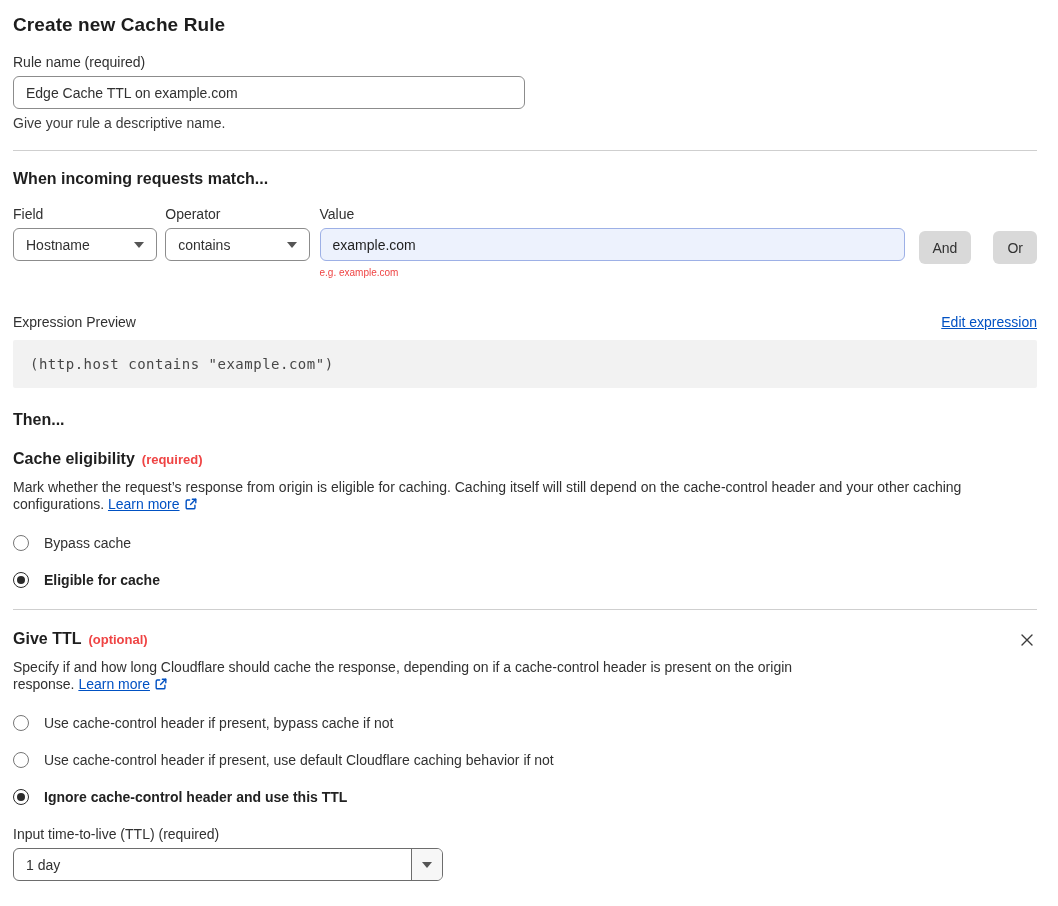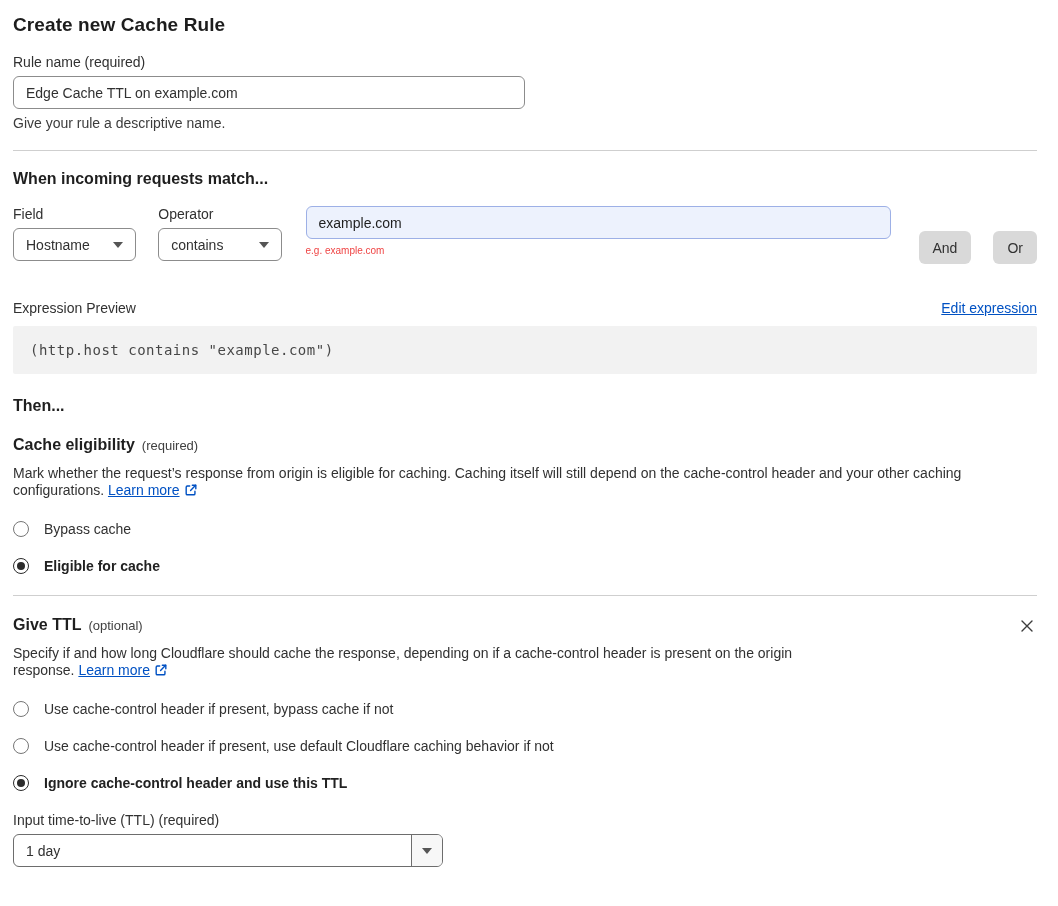--- a/index.html
+++ b/index.html
@@ -21,21 +21,21 @@
     padding: 0 12px; font-size: 14px; color: #313131;
     font-family: "Liberation Sans", sans-serif; background: #fff; outline: none;
   }
   .helper { font-size: 14px; color: #3c3c3c; margin-top: 6px; }
 
   hr.divider { border: none; border-top: 1px solid #cfcfcf; margin: 0; }
   .mt-rule-helper { margin-top: 18px; }
 
   h2.section-heading { font-size: 16px; font-weight: 700; color: #1f1f1f; }
 
-  .match-row { display: flex; align-items: flex-start; margin-top: 18px; gap: 14px; }
+  .match-row { display: flex; align-items: flex-start; margin-top: 18px; }
   .match-col { display: flex; flex-direction: column; }
   .col-field { width: 150px; margin-right: 8px; }
   .col-operator { width: 150px; margin-right: 10px; }
   .col-value { width: 585px; }
 
   .select-box {
     height: 33px; border: 1px solid #8c8c8c; border-radius: 6px; background: #fff;
     display: flex; align-items: center; justify-content: space-between;
     padding: 0 12px; font-size: 14px; color: #313131; cursor: pointer;
   }
@@ -67,21 +67,21 @@
     margin-top: 10px; background: #f2f2f2; border-radius: 2px;
     padding: 16px 17px; font-family: "DejaVu Sans Mono", "Liberation Mono", monospace;
     font-size: 14px; color: #474747; letter-spacing: .5px;
   }
 
   .then-heading { margin-top: 23px; }
 
   .subsection-header { margin-top: 21px; display: flex; justify-content: space-between; align-items: flex-start; }
   .subheading-left { display: flex; align-items: baseline; }
   h3.subheading { font-size: 16px; font-weight: 700; color: #1f1f1f; }
-  .qualifier { font-size: 13px; color: #404040; margin-left: 7px; font-weight: 400; }
+  .qualifier { font-size: 13px; color: #ef4444; margin-left: 7px; font-weight: 700; }
 
   p.desc { font-size: 14px; color: #313131; line-height: 17px; margin-top: 11px; }
   .desc-narrow { max-width: 835px; }
   .ext-icon { display: inline-block; vertical-align: -2px; margin-left: 4px; }
 
   .radio-group { margin-top: 20px; }
   .radio-row { display: flex; align-items: center; margin-bottom: 21px; cursor: pointer; }
   .radio-circle {
     width: 16px; height: 16px; border-radius: 50%;
     border: 1.5px solid #767676; background: #fff; flex-shrink: 0;
@@ -132,20 +132,21 @@
       </div>
     </div>
     <div class="match-col col-operator">
       <span class="field-label">Operator</span>
       <div class="select-box">
         <span>contains</span>
         <span class="tri-down"></span>
       </div>
     </div>
     <div class="match-col col-value">
+      <span class="field-label">Value</span>
       <input class="value-input" type="text" value="example.com" style="">
       <div class="eg-helper">e.g. example.com</div>
     </div>
     <div class="andor-wrap">
       <button class="gray-btn btn-and">And</button>
       <button class="gray-btn">Or</button>
     </div>
   </div>
 
   <div class="expr-row">

